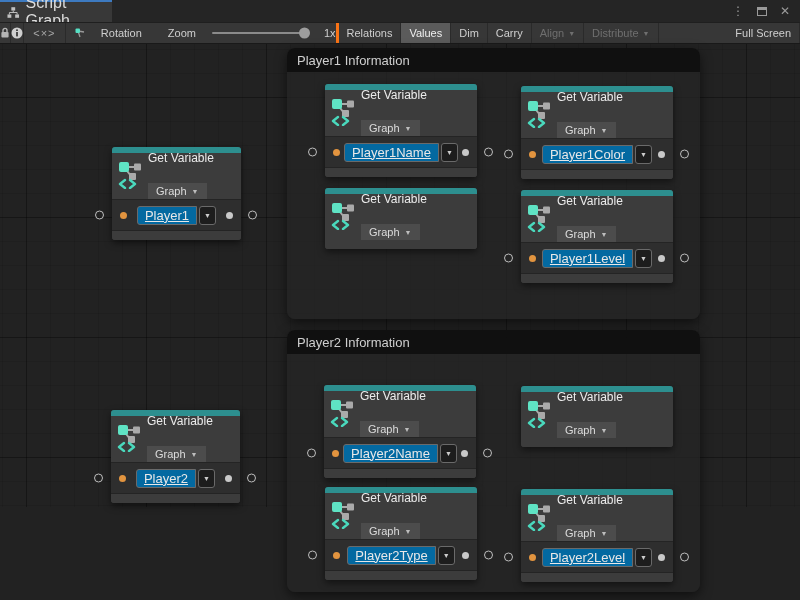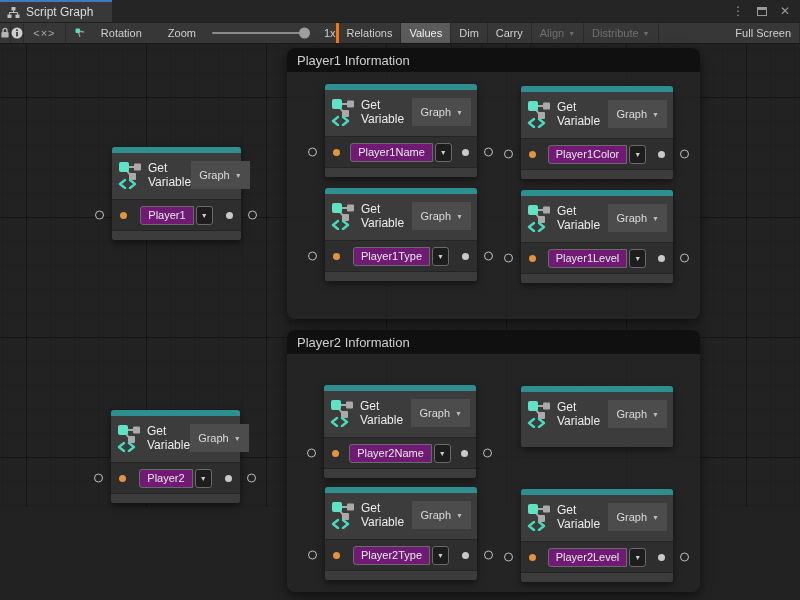--- a/index.html
+++ b/index.html
@@ -5,21 +5,21 @@
   * { margin:0; padding:0; box-sizing:border-box; }
   html,body { width:800px; height:600px; overflow:hidden; background:#222;
     font-family:"Liberation Sans", sans-serif; -webkit-font-smoothing:antialiased; }
   .window { position:relative; width:800px; height:600px; background:#222; }
 
   
   .tabbar { position:absolute; left:0; top:0; width:800px; height:22px;
     background:#252525; display:flex; align-items:stretch; }
   .tab { width:112px; background:#383838; border-top:2px solid #3d7ac0;
     display:flex; align-items:center; gap:6px; padding-left:7px;
-    color:#dcdcdc; font-size:12px; }
+    color:#dcdcdc; font-size:16px; }
   .winctrl { margin-left:auto; display:flex; align-items:center; gap:13px;
     padding-right:10px; color:#9a9a9a; font-size:12px; }
   .winctrl .glyph { cursor:default; line-height:1; }
   .maxsq { width:10px; height:9px; border:1px solid #9a9a9a; border-top:3px solid #9a9a9a; display:inline-block; }
 
   
   .toolbar { position:absolute; left:0; top:22px; width:800px; height:22px;
     background:#373737; border-top:1px solid #1f1f1f; border-bottom:1px solid #191919;
     display:flex; align-items:stretch; color:#cfcfcf; font-size:11px; }
   .tbtn { display:flex; align-items:center; justify-content:center;
@@ -54,39 +54,39 @@
   .ghead { height:24px; background:rgba(14,14,14,0.88); color:#cfcfcf;
     font-size:13px; display:flex; align-items:center; padding-left:10px; }
 
   
   .node { position:absolute; width:152px; border-radius:3px; background:#3c3c3c;
     box-shadow:0 3px 7px rgba(0,0,0,.5); }
   .node.small { width:129px; }
   .nbar { height:6px; background:#2d8f8f; border-radius:3px 3px 0 0; }
   .nhead { height:46px; display:flex; align-items:center; gap:5px; padding:2px 6px 4px 5px; }
   .nicon { flex:none; }
-  .nht { display:flex; flex-direction:row; gap:0; }
+  .nht { display:flex; flex-direction:column; gap:18px; }
   .ntitle { font-size:12px; color:#ececec; line-height:14px; }
   .npill { display:inline-flex; align-items:center; gap:5px; background:#4c4c4c;
     border-radius:0; padding:2px 8px; font-size:11px; color:#dcdcdc; width:fit-content; }
   .npill .parr { font-size:7px; color:#bdbdbd; }
   .nrow { position:relative; height:32px; background:#2e2e2e;
     border-top:1px solid #242424; border-bottom:1px solid #242424;
     display:flex; align-items:center; padding:0 8px; }
   .nfoot { height:9px; background:#3c3c3c; border-radius:0 0 3px 3px; }
   .dot { flex:none; width:7px; height:7px; border-radius:50%; }
   .dot.orange { background:#e2943f; }
   .dot.gray { background:#c9c9c9; }
   .ring { position:absolute; width:9px; height:9px; border:1.5px solid #bdbdbd;
     border-radius:50%; top:50%; transform:translateY(-50%); }
   .ring.l { left:-17px; }
   .ring.r { right:-16px; }
   .ndrop { display:flex; margin:0 auto; height:19px; }
-  .ndroptext { background:#701a75; border:1px solid #6a6a6a; border-radius:3px 0 0 3px;
-    padding:0 7px; font-size:11px; color:#e8e8e8; line-height:17px; white-space:nowrap; }
+  .ndroptext { background:#0369a1; border:1px solid #6a6a6a; border-radius:3px 0 0 3px;
+    padding:0 7px; font-size:13px; color:#e8e8e8; line-height:17px; white-space:nowrap;text-decoration:underline; }
   .ndroparrow { background:#1d1d1d; border:1px solid #6a6a6a; margin-left:2px;
     border-radius:3px; width:17px; text-align:center; font-size:7px; color:#cccccc; line-height:17px; }
 </style>
 </head>
 <body>
 
 <div class="window">
 
   <div class="tabbar">
     <div class="tab">
@@ -273,30 +273,20 @@
         <path d="M13 19 L18 23 L13 27" stroke="#4ad9bd" stroke-width="2.4" fill="none" stroke-linecap="round" stroke-linejoin="round"></path>
       </svg>
       <div class="nht">
         <div class="ntitle">Get Variable</div>
         <div class="npill">
           <span class="pk">Graph</span>
           <span class="parr">▼</span>
         </div>
       </div>
     </div>
-    <div class="nrow">
-      <span class="ring l"></span>
-      <span class="dot orange"></span>
-      <div class="ndrop">
-        <span class="ndroptext nv">Player1Type</span>
-        <span class="ndroparrow">▼</span>
-      </div>
-      <span class="dot gray"></span>
-      <span class="ring r"></span>
-    </div>
     <div class="nfoot"></div>
   </div>
         <div class="node" style="left: 521px; top: 146px;">
     <div class="nbar"></div>
     <div class="nhead">
       <svg class="nicon" width="26" height="28" viewBox="0 0 26 28">
         <path d="M7 6 L20 6 M7 6 L14 15" stroke="#aaaaaa" stroke-width="2" fill="none"></path>
         <rect x="17" y="2.5" width="7" height="7" rx="1" fill="#aaaaaa"></rect>
         <rect x="12" y="12" width="7" height="7" rx="1" fill="#aaaaaa"></rect>
         <rect x="2" y="1" width="10" height="10" rx="2" fill="#5fe3c4"></rect>

